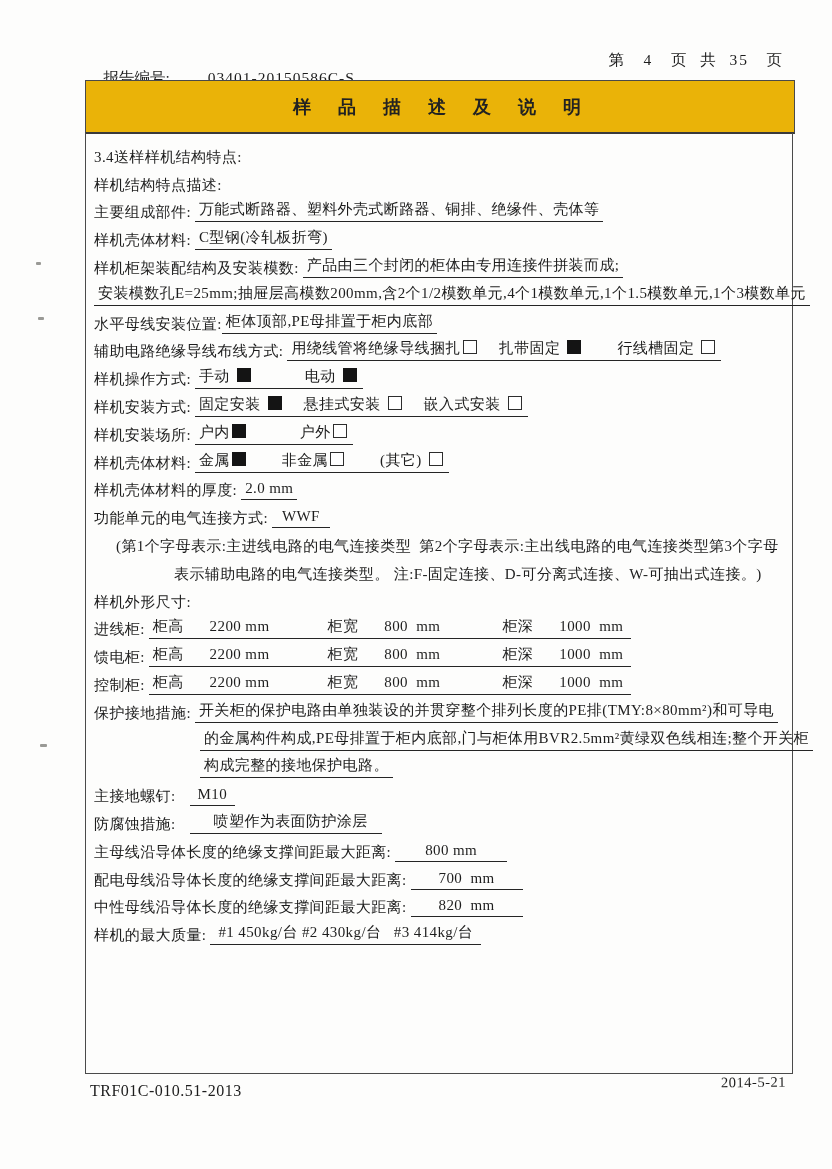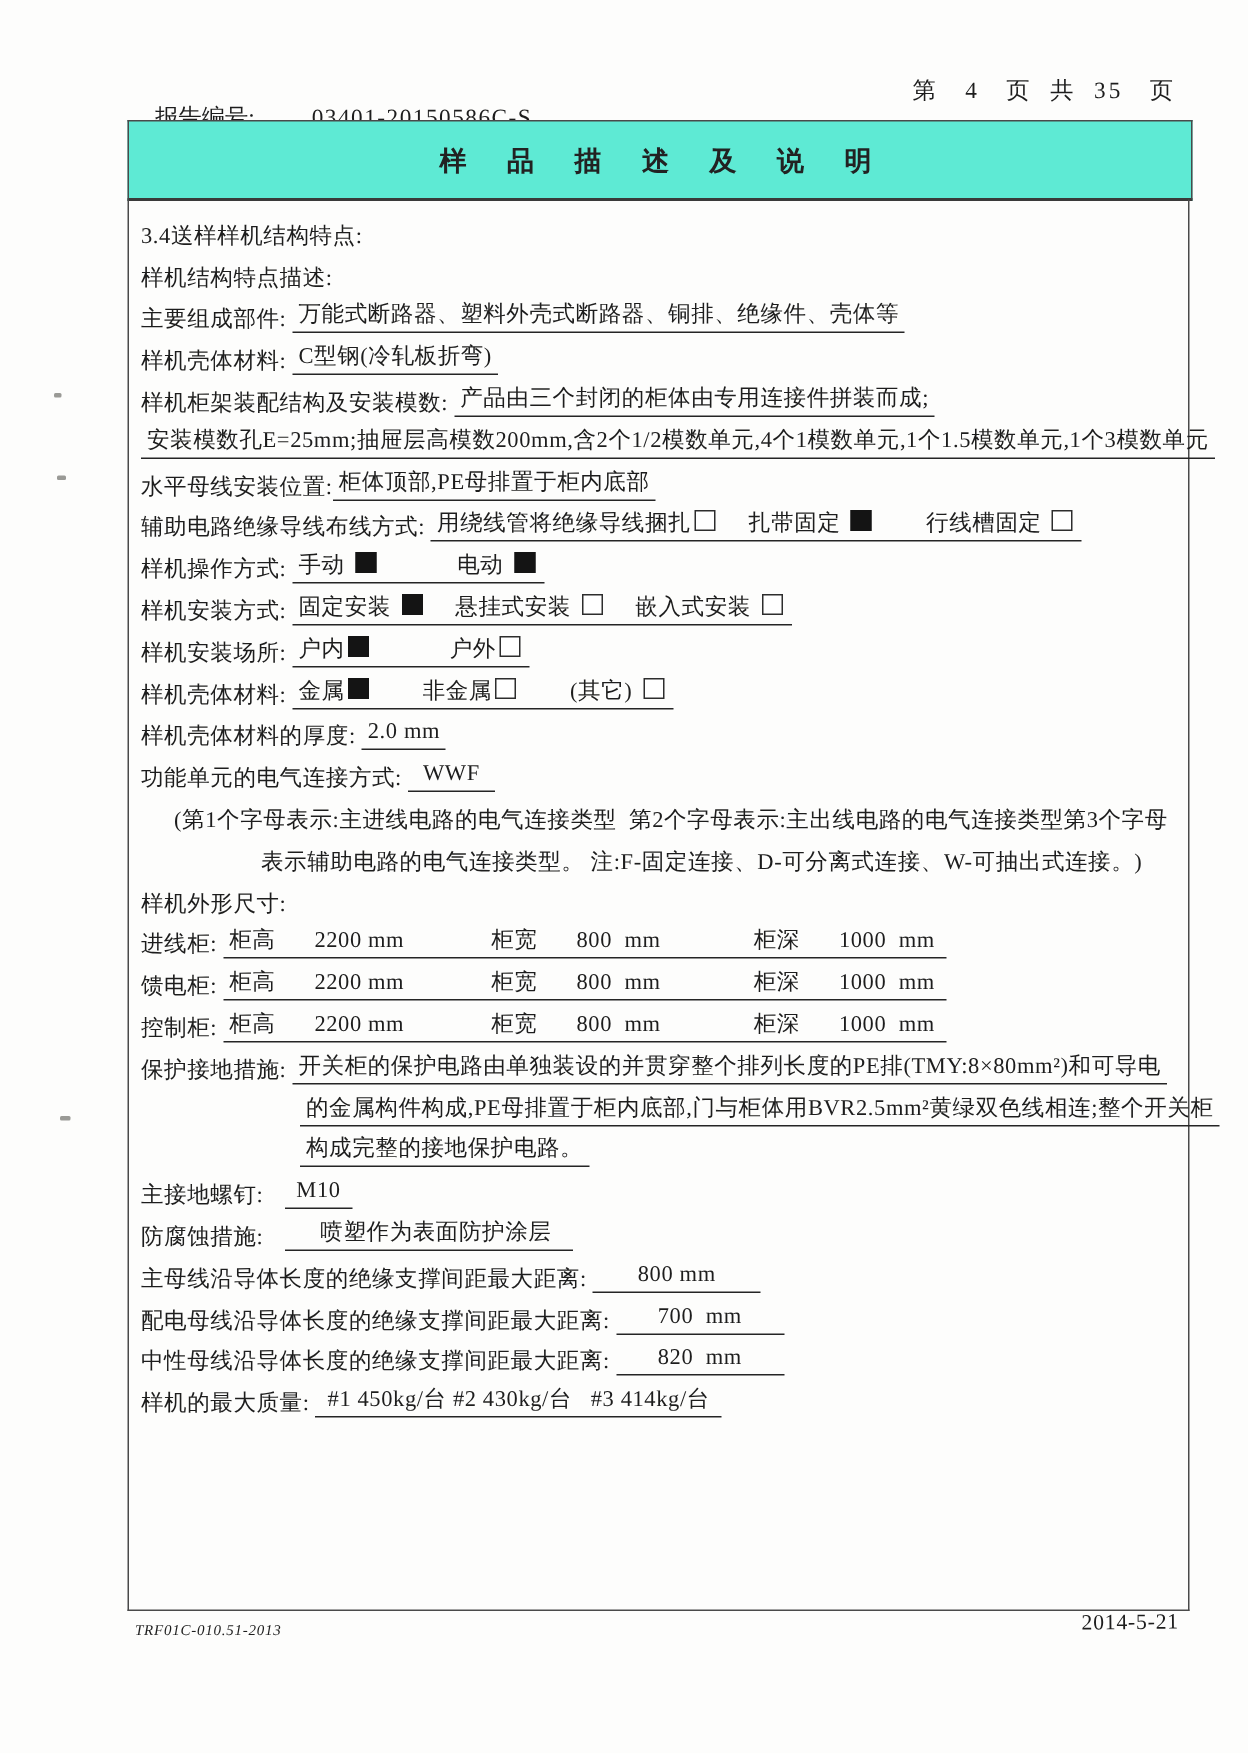--- a/index.html
+++ b/index.html
@@ -4,21 +4,21 @@
 <style>
   html,body{margin:0;padding:0;background:#fff;}
   .page{position:relative;width:832px;height:1169px;background:#fdfdfc;
         font-family:"Liberation Serif","DejaVu Serif",serif;color:#1d1d1d;overflow:hidden;}
   
   .hdr{position:absolute;top:50px;left:88px;right:40px;height:26px;font-size:15.5px;white-space:pre;}
   .hdr .num{margin-left:38px;letter-spacing:1px;margin-top:27px;}
   .hdr .pages{position:absolute;right:8px;top:0;white-space:pre;letter-spacing:2px;text-align:right;}
   
   .titlebox{position:absolute;left:85px;top:80px;width:708px;height:51px;
-            background:#5eead4;border:1.4px solid #4a4a4a;border-bottom:2.4px solid #3a3a3a;
+            background:#eab308;border:1.4px solid #4a4a4a;border-bottom:2.4px solid #3a3a3a;
             display:flex;align-items:center;justify-content:center;}
   .titlebox .t{font-size:18px;font-weight:600;letter-spacing:6px;white-space:pre;color:#222;}
   
   .contentbox{position:absolute;left:85px;top:133px;width:708px;height:941px;
               border:1.4px solid #4a4a4a;border-top:none;box-sizing:border-box;
               padding:6px 0 0 8px;overflow:visible;}
   .line{height:27.8px;display:flex;align-items:flex-end;white-space:pre;font-size:15px;letter-spacing:0.4px;}
   .line .lab{flex:0 0 auto;}
   .u{border-bottom:1.2px solid #252525;padding:1px 4px 2px 4px;}
   .u.full{flex:1 1 auto;margin-right:-6px;}
@@ -31,21 +31,21 @@
       background:#fff;margin:0 2px 0 7px;vertical-align:-1px;}
   .cb.filled{background:#141414;border-color:#141414;}
   .gap-s{margin-left:20px;} .gap-m{margin-left:34px;} .gap-l{margin-left:52px;}
   
   .dimrow span{display:inline-block;}
   .dimrow .dl{margin-right:26px;} .dimrow .dv1{margin-right:58px;}
   .dimrow .dv2{margin-right:62px;} .dimrow .dv3{margin-right:4px;}
   .center{display:inline-block;min-width:104px;text-align:center;}
   .padw{padding-left:24px;padding-right:14px;}
   
-  .foot-l{position:absolute;left:90px;top:1082px;font-size:10px;letter-spacing:0.5px;font-style:italic;}
+  .foot-l{position:absolute;left:90px;top:1082px;font-size:16px;letter-spacing:0.5px;}
   .foot-r{position:absolute;right:46px;top:1074px;font-size:14.5px;letter-spacing:0.5px;transform:rotate(-0.6deg);}
   
   .speck{position:absolute;background:#9a9a96;border-radius:1px;}
   .s1{left:36px;top:262px;width:5px;height:3px;}
   .s2{left:38px;top:317px;width:6px;height:3px;}
   .s3{left:40px;top:744px;width:7px;height:3px;}
 </style>
 </head>
 <body>
 

